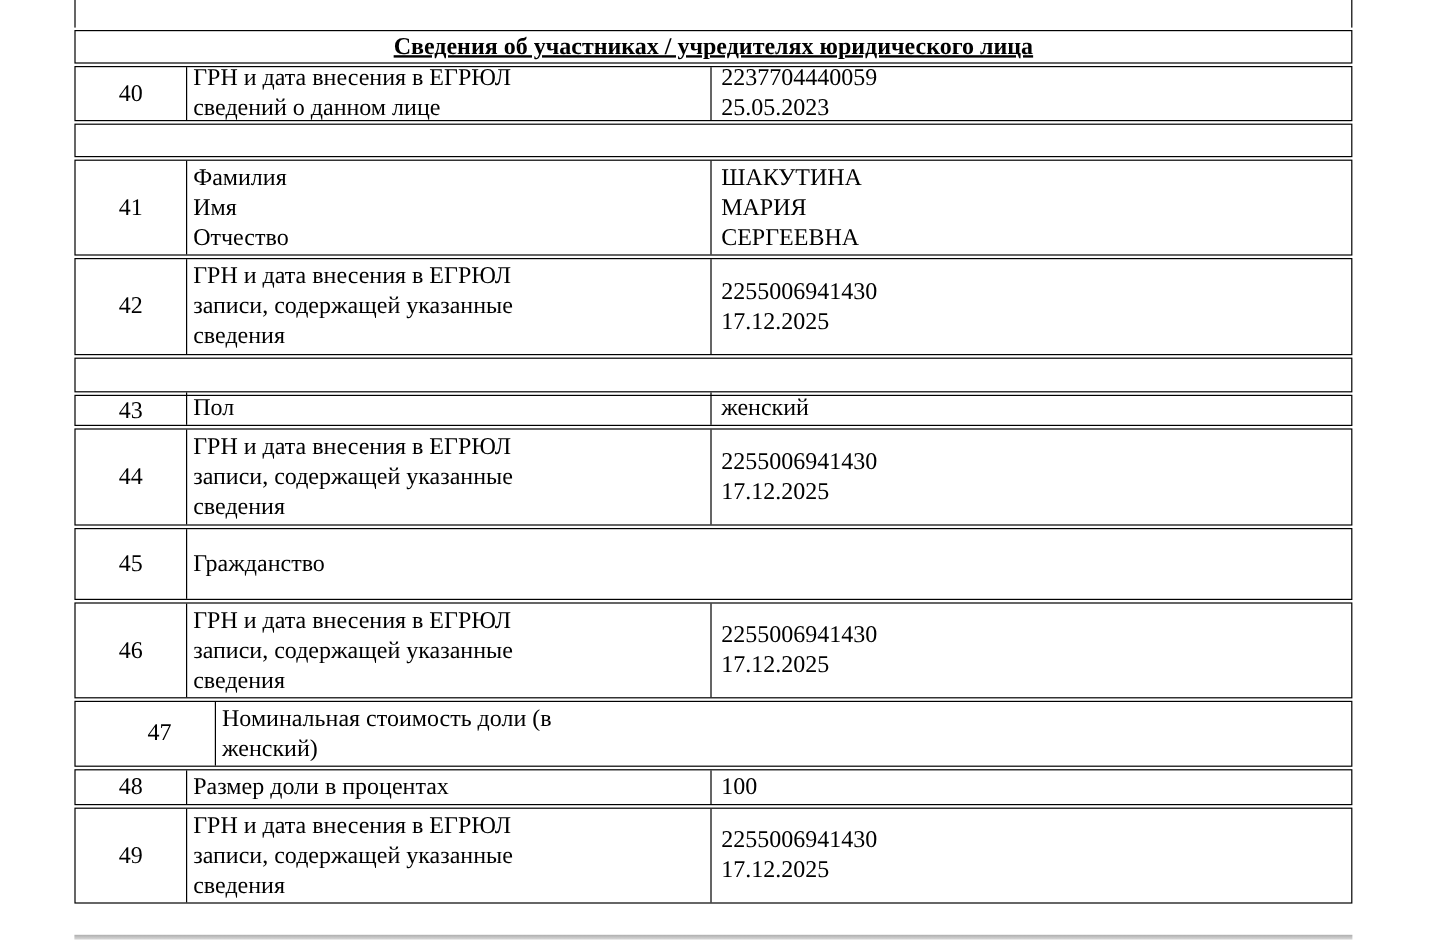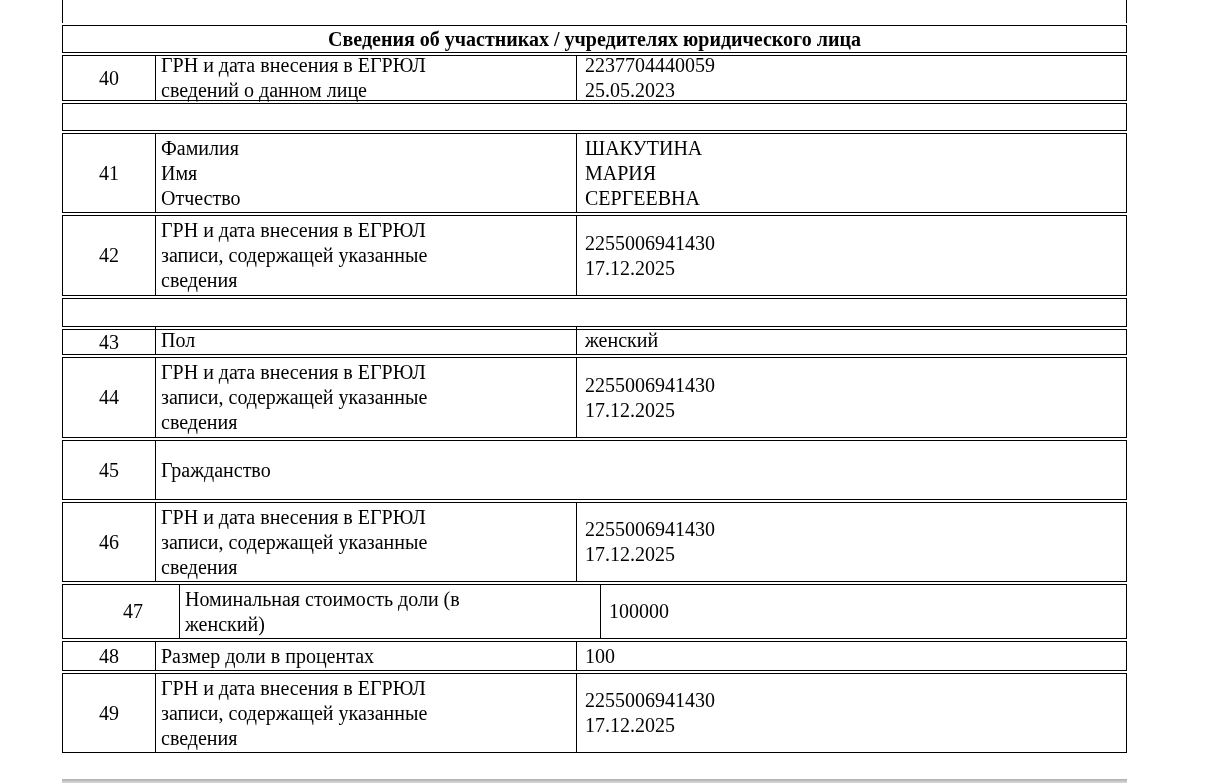--- a/index.html
+++ b/index.html
@@ -23,20 +23,21 @@
     background: #fff;
   }
   .box.toprow {
     margin-top: 0;
     border-top: none;
     border-bottom: none;
   }
   .header-row {
     justify-content: center;
     align-items: center;
+    text-decoration: underline;
   }
   .header-row span {
     font-weight: bold;
     font-size: 20px;
     line-height: 24px;
   }
   .cell-num {
     width: 92px;
     flex: 0 0 92px;
     display: flex;
@@ -59,20 +60,21 @@
   .cell-value {
     flex: 1 1 auto;
     border-left: 1.5px solid #000;
     padding: 1px 4px 1px 8px;
     display: flex;
     flex-direction: column;
     justify-content: center;
     font-size: 20px;
     line-height: 25px;
     white-space: pre-line;
+    margin-left: 16px;
   }
   .spacer-row { }
   .divider {
     position: absolute;
     left: 62px; top: 779px;
     width: 1065px; height: 4px;
     background: linear-gradient(#aeaeae, #dadada);
   }
 </style>
 </head>
@@ -132,21 +134,20 @@
         <div class="cell-label">ГРН и дата внесения в ЕГРЮЛ
 записи, содержащей указанные
 сведения</div>
         <div class="cell-value">2255006941430
 17.12.2025</div>
       </div>
       <div class="box" style="height: 55px; padding-left: 24px;">
         <div class="cell-num">47</div>
         <div class="cell-label">Номинальная стоимость доли (в
 женский)</div>
-        <div class="cell-value">100000</div>
       </div>
       <div class="box" style="height: 30px;">
         <div class="cell-num">48</div>
         <div class="cell-label">Размер доли в процентах</div>
         <div class="cell-value">100</div>
       </div>
       <div class="box" style="height: 80px;">
         <div class="cell-num">49</div>
         <div class="cell-label">ГРН и дата внесения в ЕГРЮЛ
 записи, содержащей указанные

